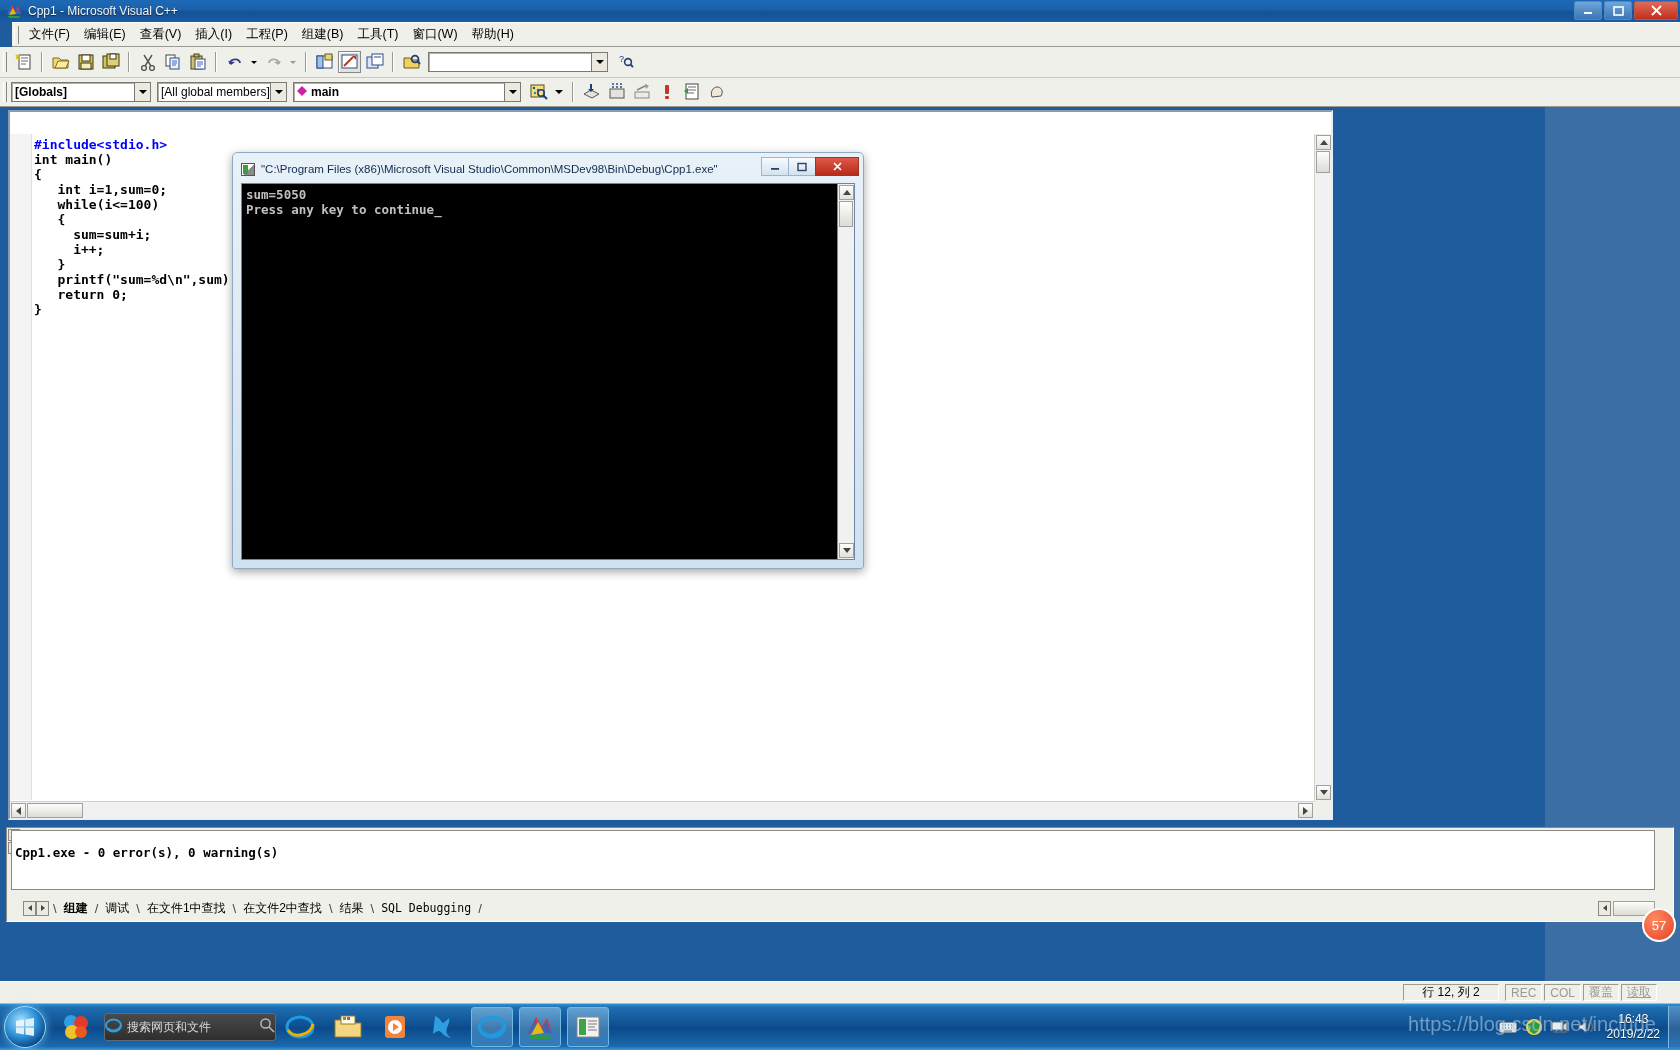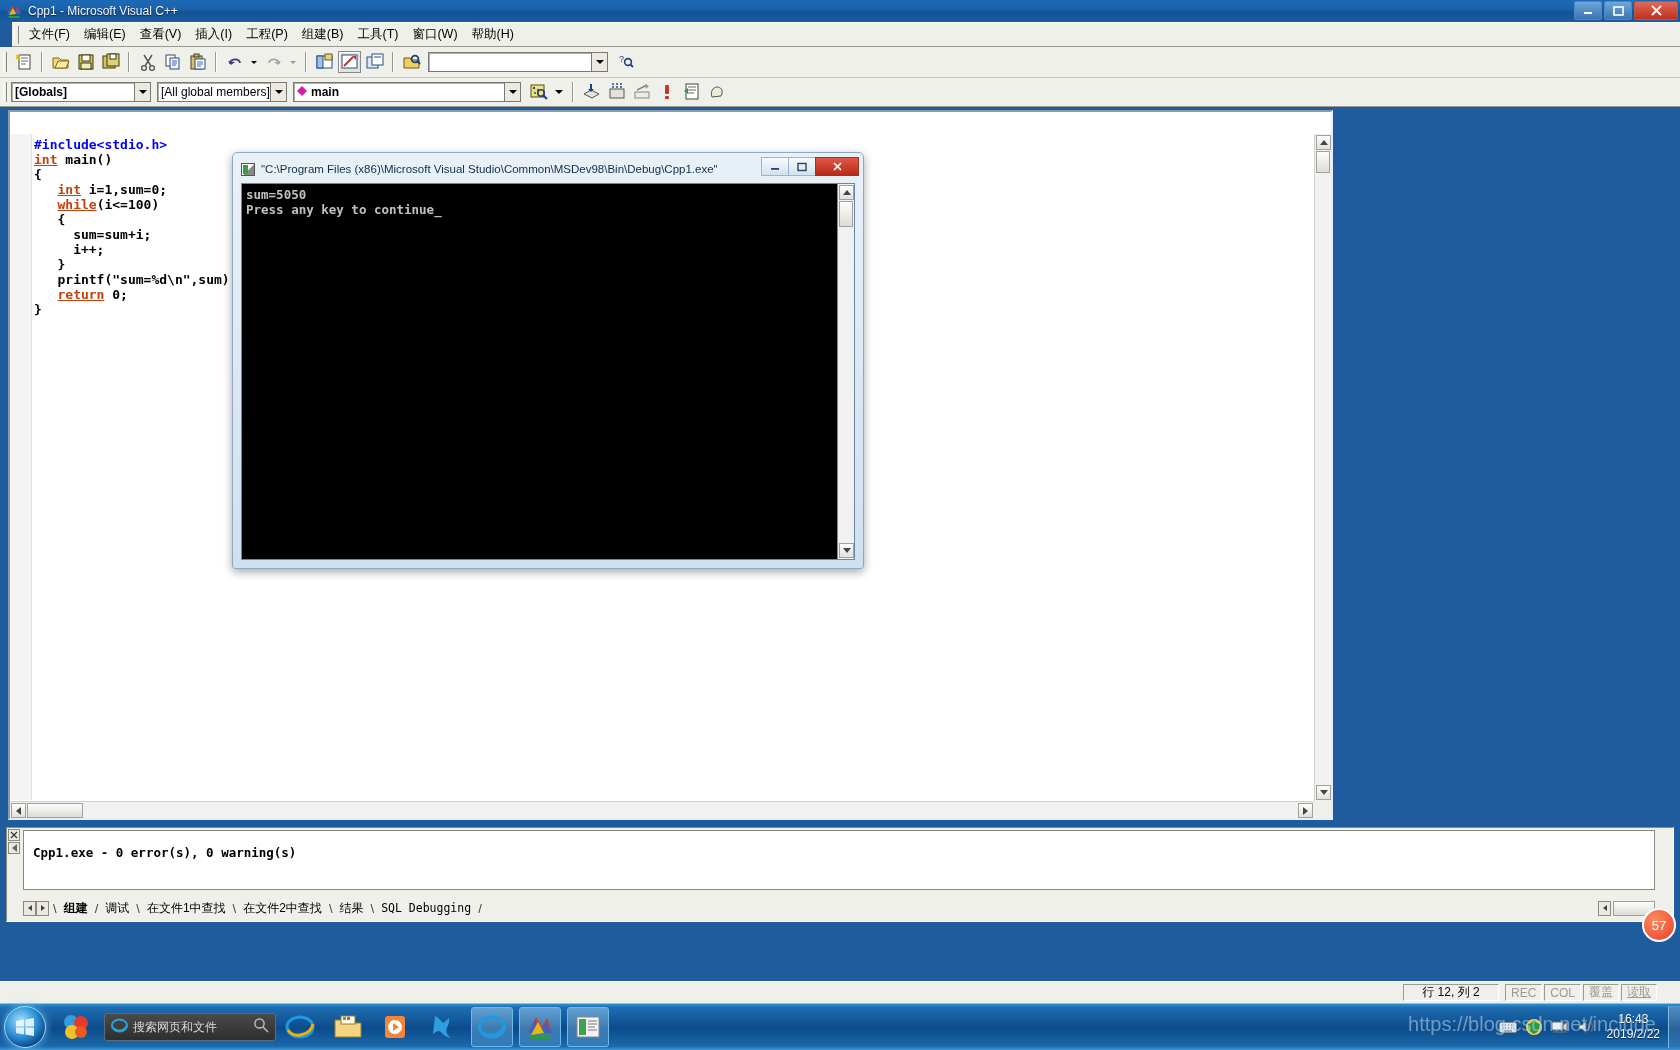--- a/index.html
+++ b/index.html
@@ -7,21 +7,21 @@
   body {
     width:1680px; height:1050px; overflow:hidden;
     font-family:"Liberation Sans", sans-serif;
     background:#3a6ea5;
     position:relative;
     -webkit-font-smoothing: none;
   }
 
   
   #app-window {
-    position:absolute; left:0; top:0; width:1680px; height:1003px;
+    position:absolute; left:0; top:0; width:1545px; height:1003px;
     background:linear-gradient(to bottom,#2f6bb3 0%, #3c7cc4 3px, #1f5c9e 22px);
   }
 
   
   #titlebar {
     position:absolute; left:0; top:0; width:1680px; height:22px;
     display:flex; align-items:center;
     background:linear-gradient(to bottom,#1d69b5 0%,#1b62ad 40%,#145296 55%,#1a5ca4 100%);
     color:#fff;
   }
@@ -105,21 +105,21 @@
     position:absolute; left:0; top:22px; right:0; bottom:0; background:#fff;
   }
   #ed-gutter { position:absolute;left:0;top:0;width:22px;bottom:18px;
      background:#f4f4f4;border-right:1px solid #e0e0e0; }
   #ed-code {
     position:absolute;left:24px;top:3px;right:20px;bottom:20px;
     font-family:"DejaVu Sans Mono","Liberation Mono",monospace;
     font-size:13px; line-height:15px; color:#000; white-space:pre;
     font-weight:bold;
   }
-  .kw { color:#c2410c;text-decoration:underline; }
+  .kw { color:#000000; }
   .pp { color:#0000ff;text-align:center; }
 
   .vscroll { position:absolute;right:0;top:0;width:17px;bottom:17px;background:#f1f1f1;
      border-left:1px solid #d4d0c8; }
   .hscroll { position:absolute;left:0;right:17px;bottom:0;height:17px;background:#f1f1f1;
      border-top:1px solid #d4d0c8; }
   .sb-btn { width:15px;height:15px;margin:1px;background:linear-gradient(to bottom,#fdfdfd,#e2e2da);
      border:1px solid #a0a0a0; display:flex;align-items:center;justify-content:center; }
   .sb-thumb { background:linear-gradient(to bottom,#fdfdfd,#dcdcd4); border:1px solid #a0a0a0; }
   .tri { width:0;height:0; }
@@ -161,24 +161,24 @@
 
   
   #output-pane {
     position:absolute; left:6px; top:827px; width:1668px; height:95px;
     background:#f0f0ea; border:1px solid; border-color:#8a8a82 #fff #fff #8a8a82;
   }
   #out-leftstrip { position:absolute;left:0;top:0;width:14px;bottom:0;background:#f0f0ea; }
   .mini-btn { width:12px;height:12px;border:1px solid #8a8a82;background:#ece9e0;
      display:flex;align-items:center;justify-content:center;font-size:8px;margin:1px auto; }
   #out-text {
-    position:absolute;left:16px;top:2px;right:18px;height:60px;background:#fff;
+    position:absolute;left:4px;top:2px;right:18px;height:60px;background:#fff;
     border:1px solid #8a8a82;
     font-family:"DejaVu Sans Mono","Liberation Mono",monospace;font-size:12.5px;
-    padding:14px 0 0 9px; white-space:pre; color:#000; font-weight:bold;
+    padding:14px 0 0 3px; white-space:pre; color:#000; font-weight:bold;
   }
   #out-tabs {
     position:absolute; left:16px; bottom:3px; right:18px; height:20px;
     display:flex; align-items:center; background:#f0f0ea;
   }
   .tabnav { width:13px;height:15px;border:1px solid #8a8a82;background:#ece9e0;
      display:flex;align-items:center;justify-content:center; }
   .otab { font-size:12px; padding:0 7px; white-space:nowrap;
      font-family:"Liberation Sans","DejaVu Sans",sans-serif; color:#000; }
   .otab.sel { font-weight:bold; }
@@ -208,21 +208,21 @@
     background:radial-gradient(circle at 40% 35%, #a6e2ff 0%, #2c8fd6 45%, #0a4a86 75%, #062f56 100%);
     border:1px solid #9fd9f7; display:flex;align-items:center;justify-content:center;
     box-shadow:0 0 8px rgba(120,210,255,.7);
   }
   .tb-icon { width:42px;height:40px;display:flex;align-items:center;justify-content:center;margin:0 3px; }
   .tb-icon.pinned { border:1px solid #6fb9e8;border-radius:3px;
      background:linear-gradient(to bottom,rgba(180,225,250,.45),rgba(90,160,215,.35)); }
   #tb-search {
     width:172px;height:28px;border:1px solid #5d6b78;border-radius:3px;
     background:linear-gradient(to bottom,#4a4a4a,#2e2e2e);
-    display:flex;align-items:center;padding:0 6px;margin-left:4px;
+    display:flex;align-items:center;padding:0 0;margin-left:4px;
   }
   #tb-search .txt { color:#d8d8d8;font-size:12px;margin-left:5px; }
   #tray { margin-left:auto;display:flex;align-items:center;padding-right:2px; }
   .tray-ic { width:22px;height:22px;display:flex;align-items:center;justify-content:center;margin:0 2px; }
   #clock { color:#fff;font-size:12px;text-align:center;line-height:15px;margin:0 8px 0 6px;
      text-shadow:0 1px 1px rgba(0,0,0,.6); }
   #showdesk { width:12px;height:42px;border-left:1px solid #7fb8e0;
      background:linear-gradient(to bottom,rgba(255,255,255,.22),rgba(255,255,255,.06)); }
 
   

